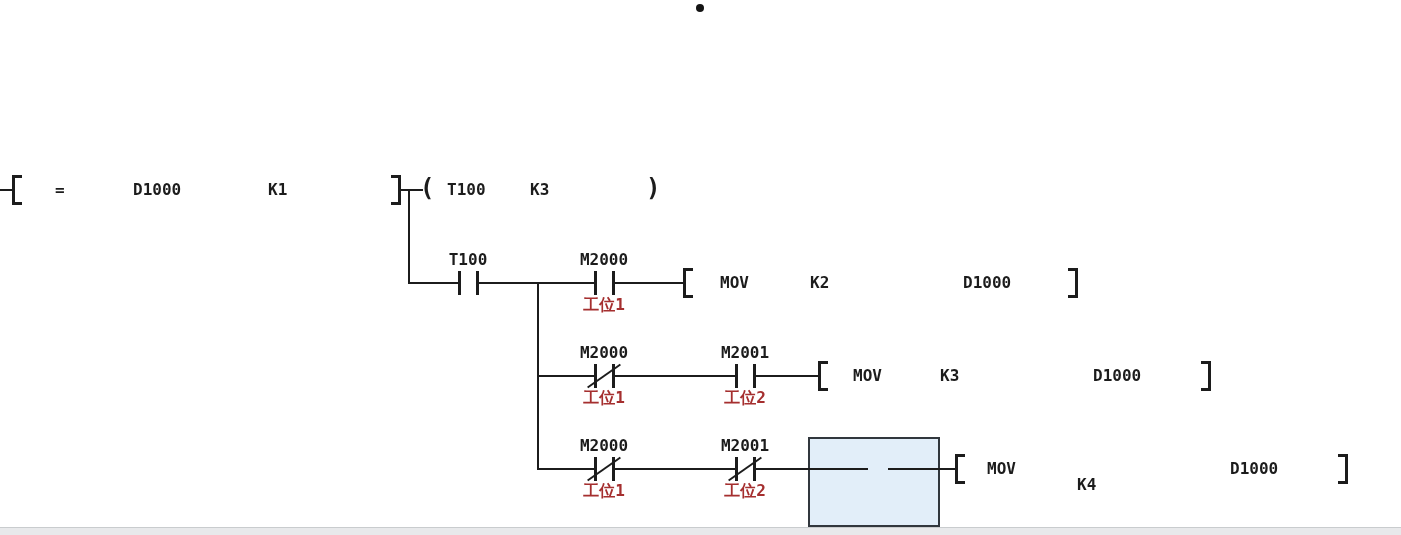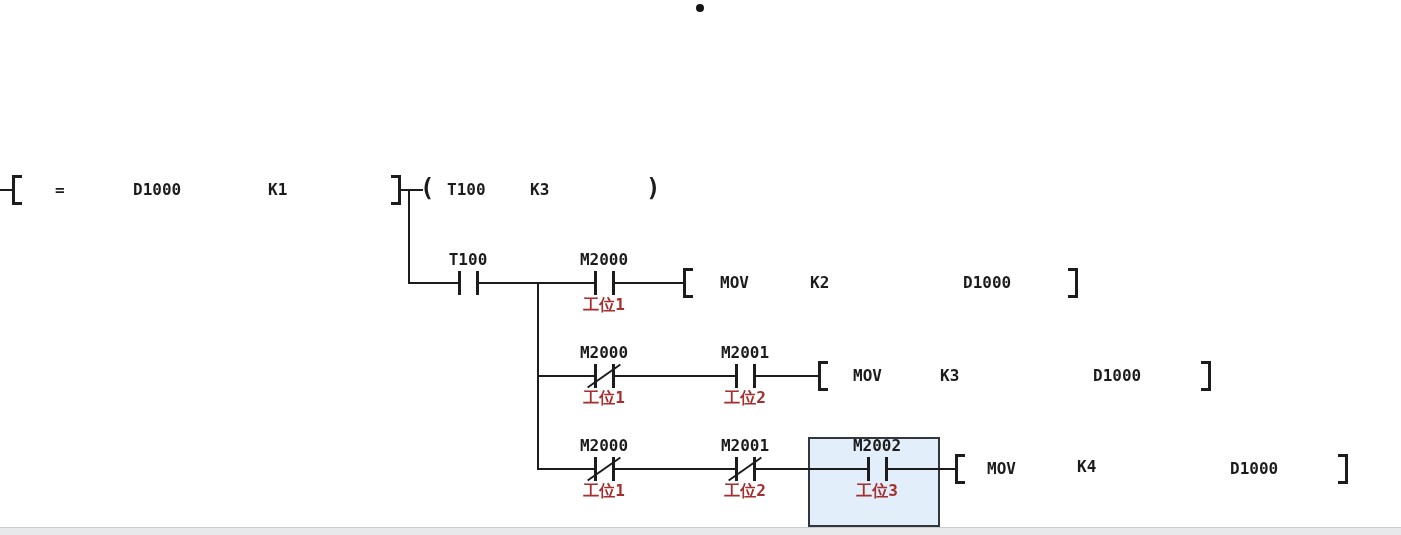--- a/index.html
+++ b/index.html
@@ -132,30 +132,24 @@
   </div>
 
   <div class="grp" style="left:705px;top:437px;width:80px;height:64px">
     <span class="dev" style="left:40px;top:0">M2001</span>
     <div class="bar" style="left:30px;top:20px"></div>
     <div class="bar" style="left:48px;top:20px"></div>
     <div class="slash" style="left:20px;top:31px"></div>
     <span class="cmt" style="left:40px;top:45px">工位2</span>
   </div>
 
-  <div class="grp" style="left:837px;top:437px;width:80px;height:64px">
-    <span class="dev" style="left:40px;top:0">M2002</span>
-    <div class="bar" style="left:30px;top:20px"></div>
-    <div class="bar" style="left:48px;top:20px"></div>
-    <span class="cmt" style="left:40px;top:45px">工位3</span>
-  </div>
 
   <div class="grp" style="left:955px;top:454px;width:393px;height:30px">
     <div class="lbr" style="left:0;top:0"></div>
     <span class="txt" style="left:32px;top:6px">MOV</span>
-    <span class="txt" style="left:122px;top:4px">K4</span>
+    <span class="txt" style="left:122px;top:22px">K4</span>
     <span class="txt" style="left:275px;top:6px">D1000</span>
     <div class="rbr" style="left:383px;top:0"></div>
   </div>
 
   <div class="statusbar"></div>
 
 </div>
 
 </body></html>

